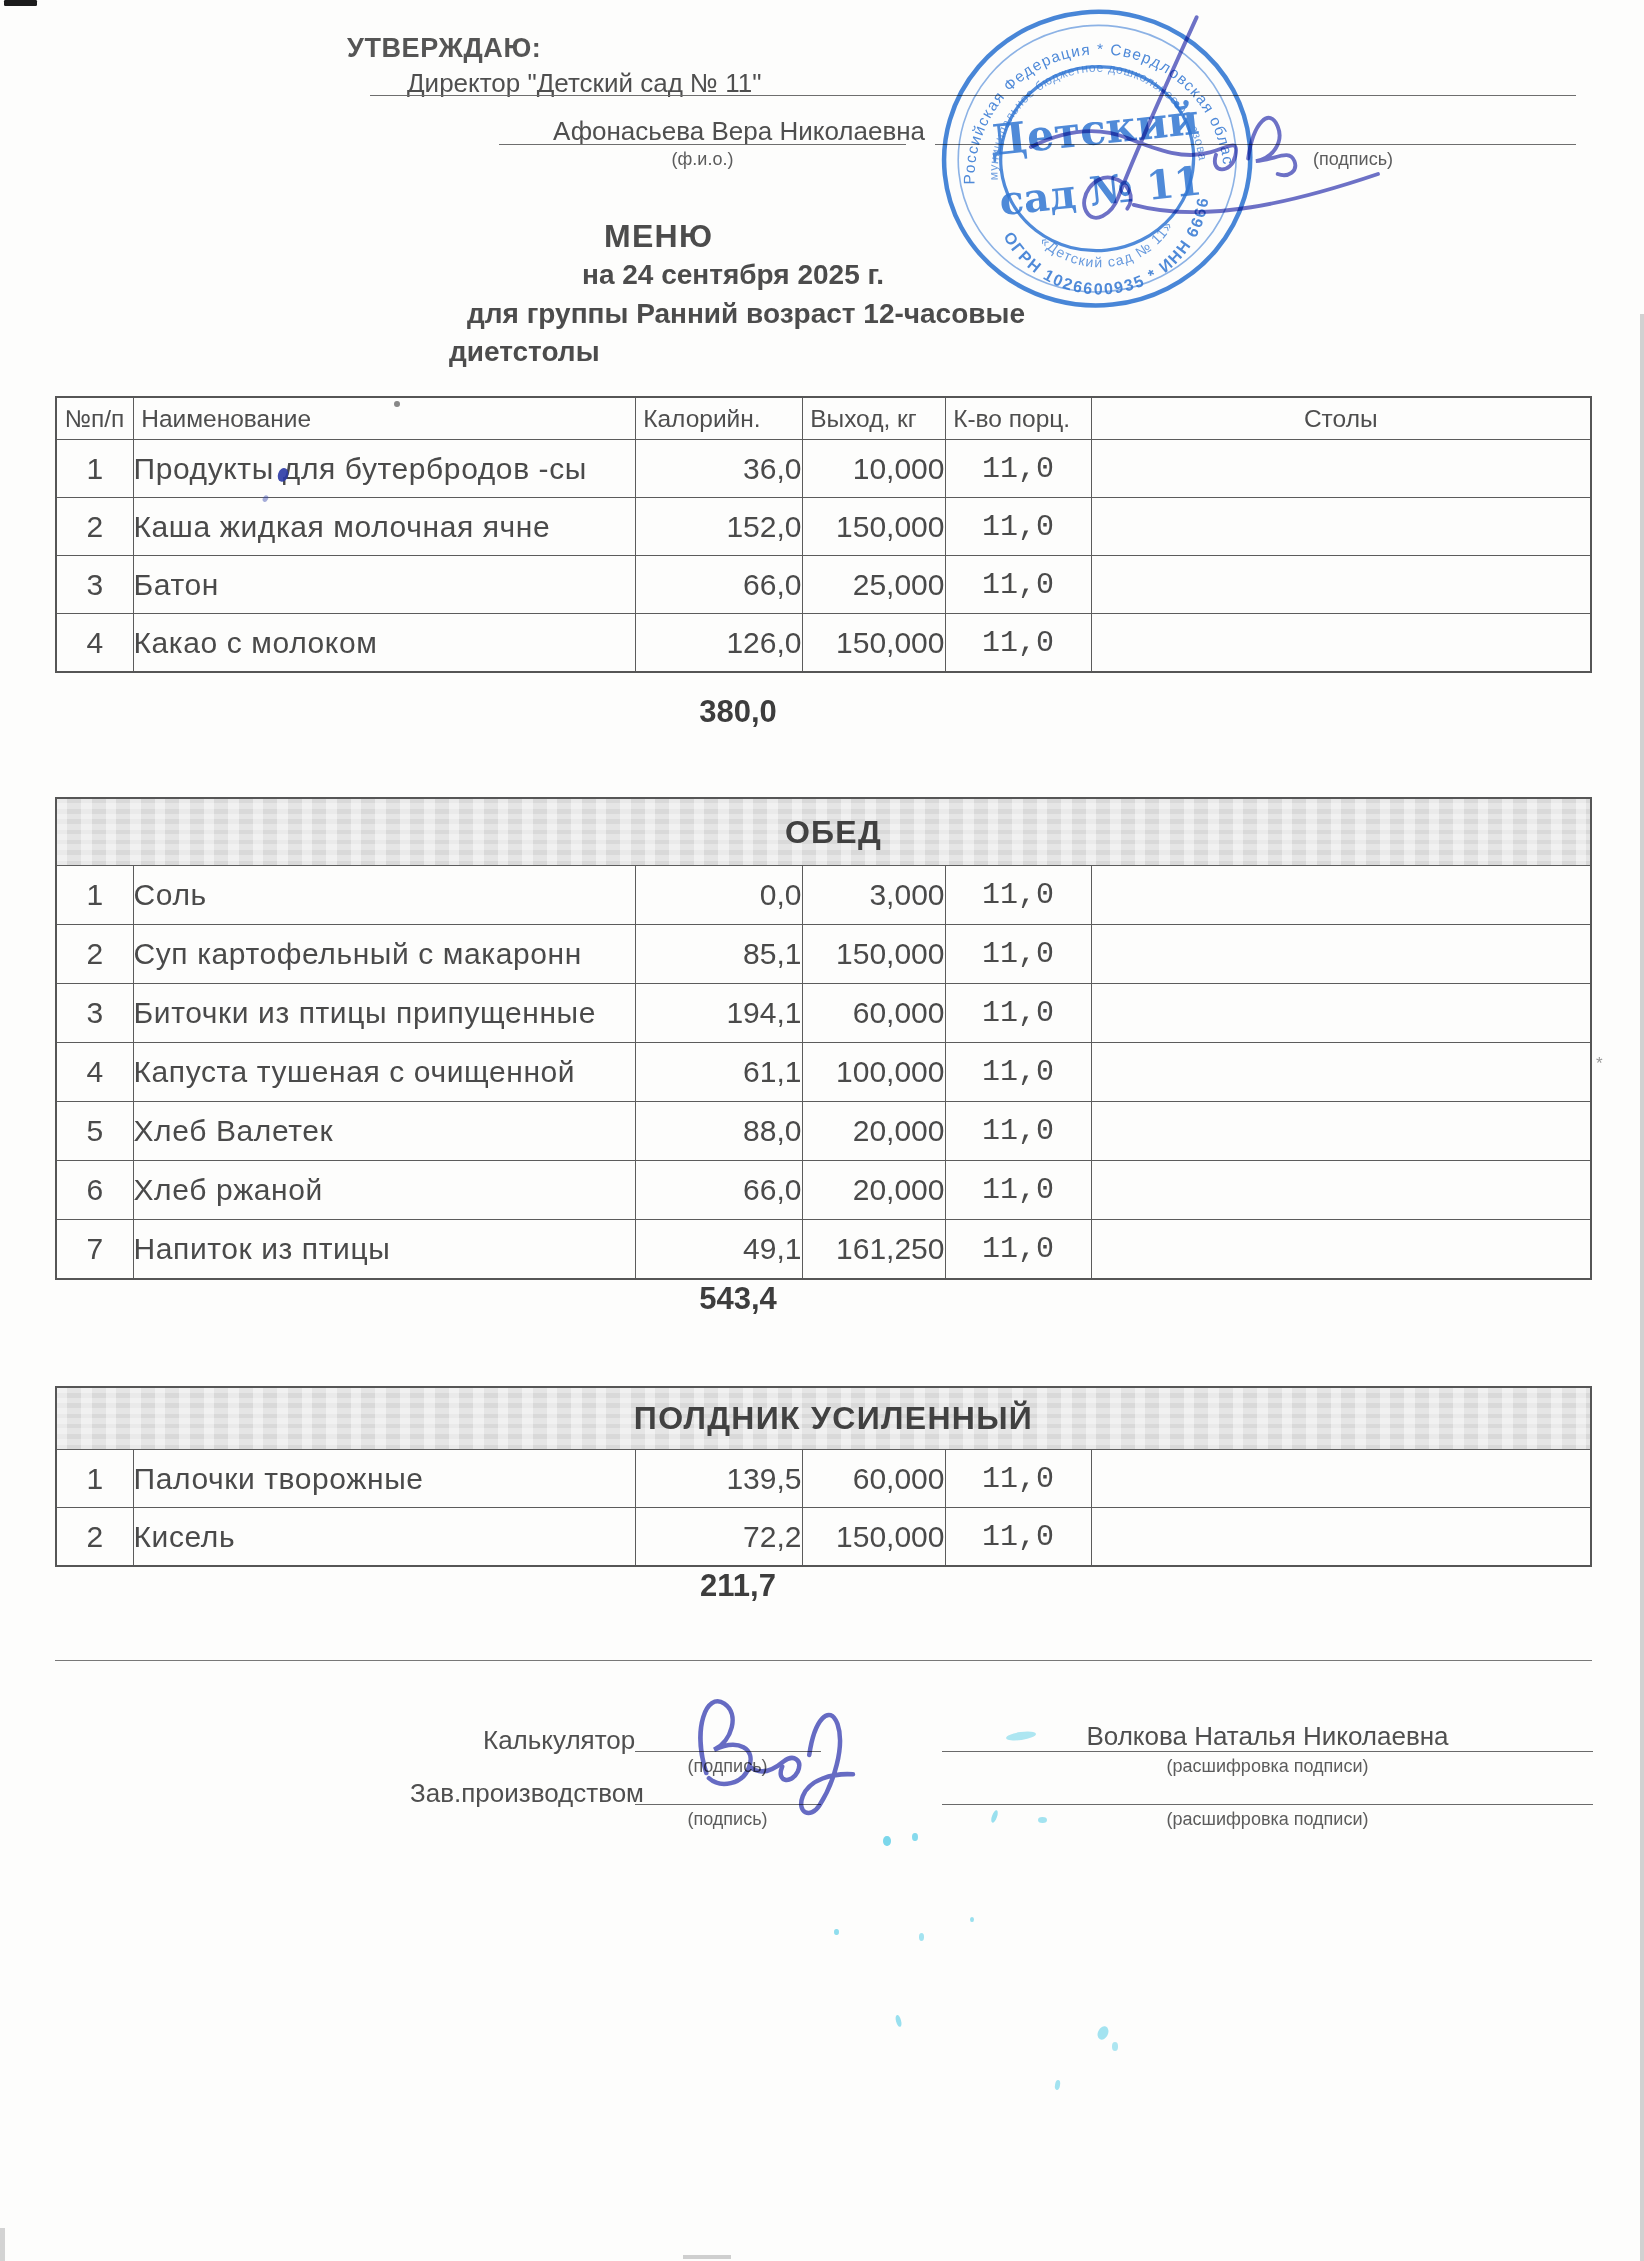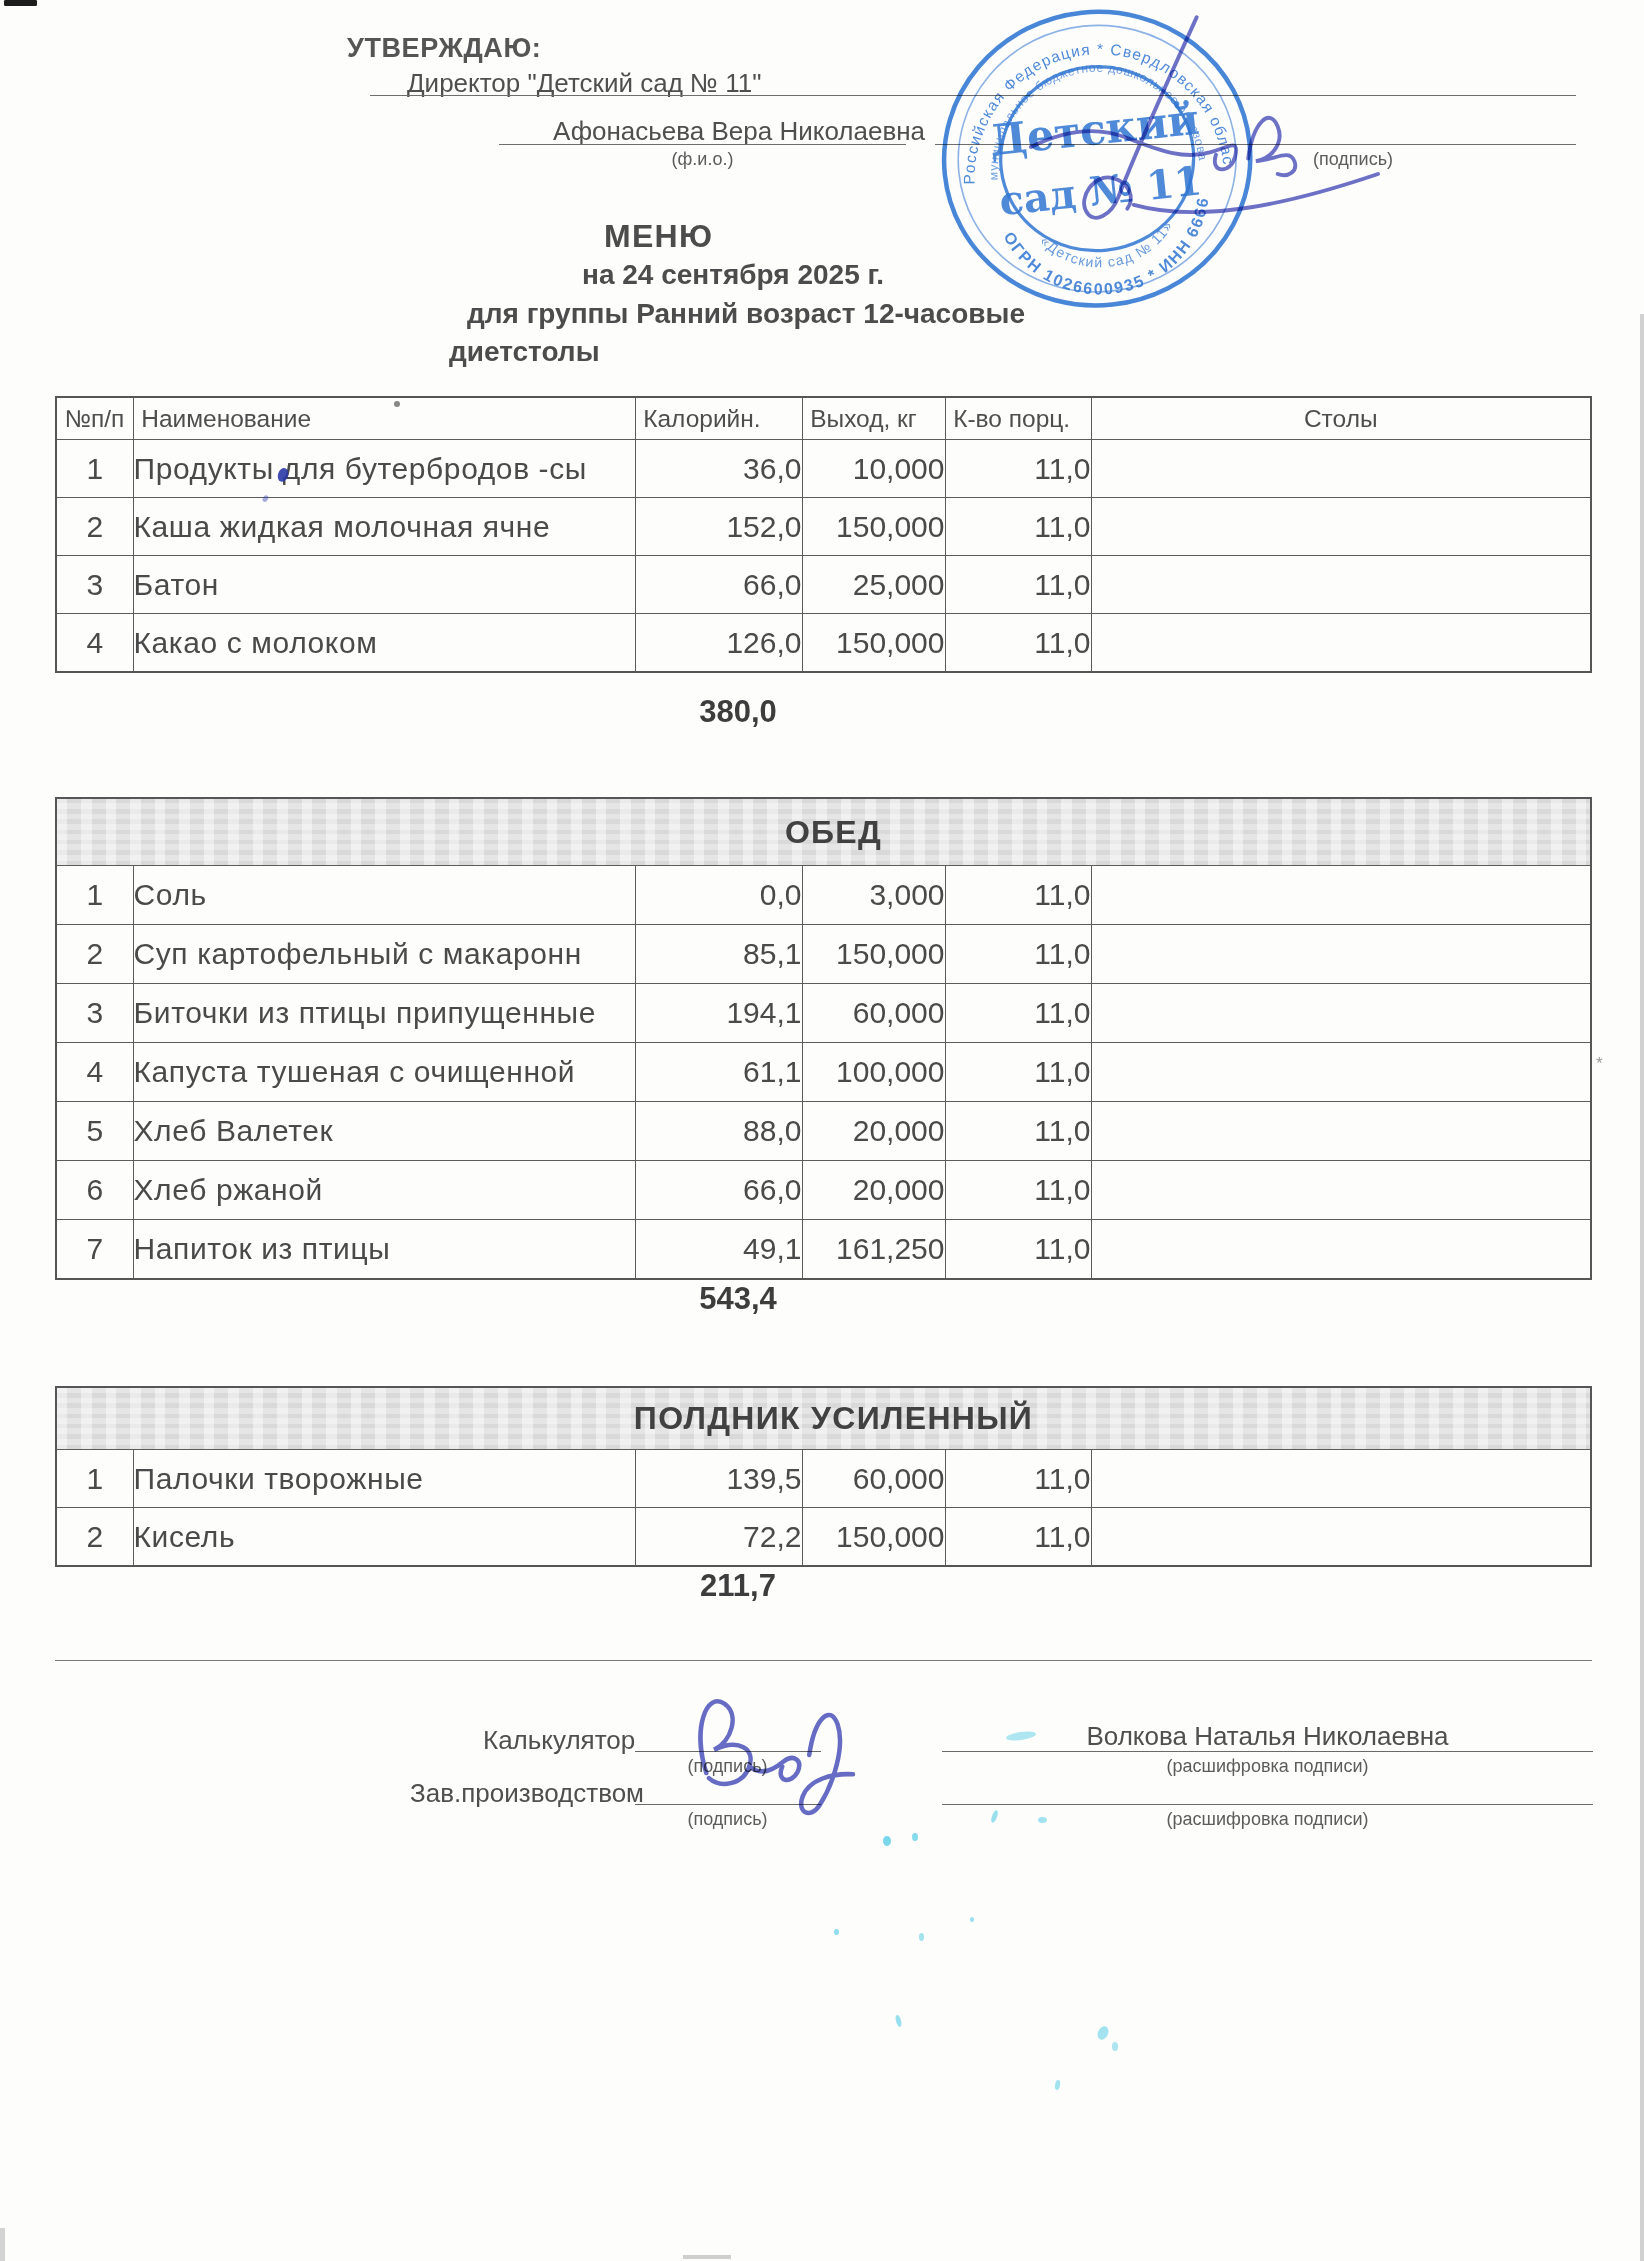--- a/index.html
+++ b/index.html
@@ -50,21 +50,21 @@
     text-align:center;letter-spacing:1.3px;background-color:#e5e5e5;
     background-image:repeating-linear-gradient(90deg,rgba(255,255,255,.45) 0 10.3px,rgba(0,0,0,0) 10.3px 24.5px),
       repeating-linear-gradient(0deg,rgba(0,0,0,.05) 0 4.5px,rgba(0,0,0,0) 4.5px 10.3px);padding-left:20px;}
   .t3 tr.band-row td{height:61px;}
   tr.item-row td{height:57px;font-size:30px;color:#4a4a4a;white-space:nowrap;}
   .t2 tr.item-row td{height:58px;}
   td.d-num{text-align:center;}
   td.d-name{padding-left:9px;letter-spacing:0.6px;}
   td.d-cal{text-align:right;padding-right:10.3px;}
   td.d-out{text-align:right;padding-right:14px;}
-  td.d-port{text-align:right;padding-right:27px;}
+  td.d-port{text-align:center;padding-right:27px;font-family:Liberation Mono, monospace;}
   .section-total{left:635px;width:206px;text-align:center;
     font-size:31px;font-weight:bold;color:#3d3d3d;}
   .total-1{top:694px;} .total-2{top:1281px;} .total-3{top:1568px;}
   
   .rule-footer{left:55px;top:1660px;width:1537px;border-top:1.9px solid #787878;}
   .lbl-calc{left:483px;top:1725px;font-size:26px;color:#4f4f4f;}
   .rule-s1{left:635px;top:1751px;width:186px;border-top:1.9px solid #6a6a6a;}
   .sign-label-1{left:643px;top:1756px;width:169px;font-size:18px;color:#5c5c5c;}
   .foot-name{left:942px;top:1721px;width:651px;font-size:26px;color:#4f4f4f;text-align:center;}
   .rule-r1{left:942px;top:1751px;width:651px;border-top:1.9px solid #6a6a6a;}

